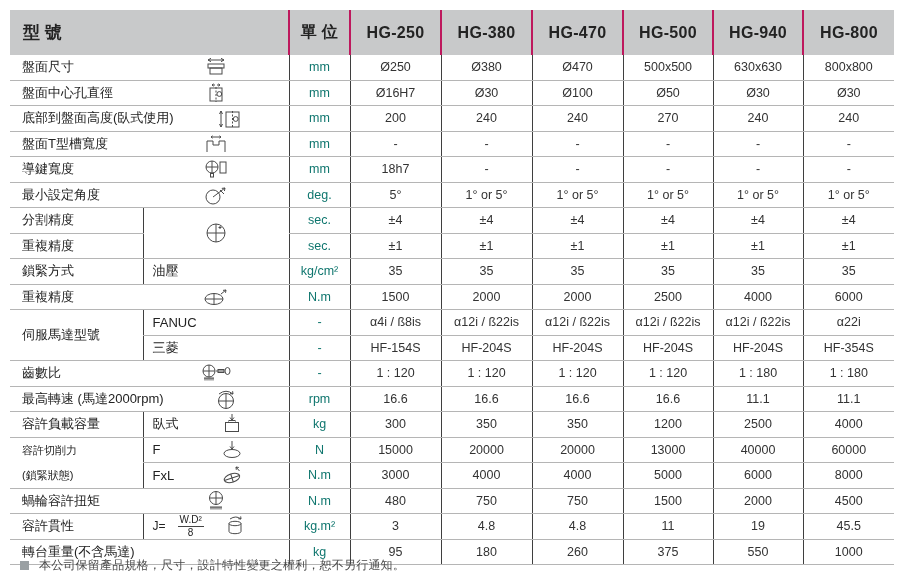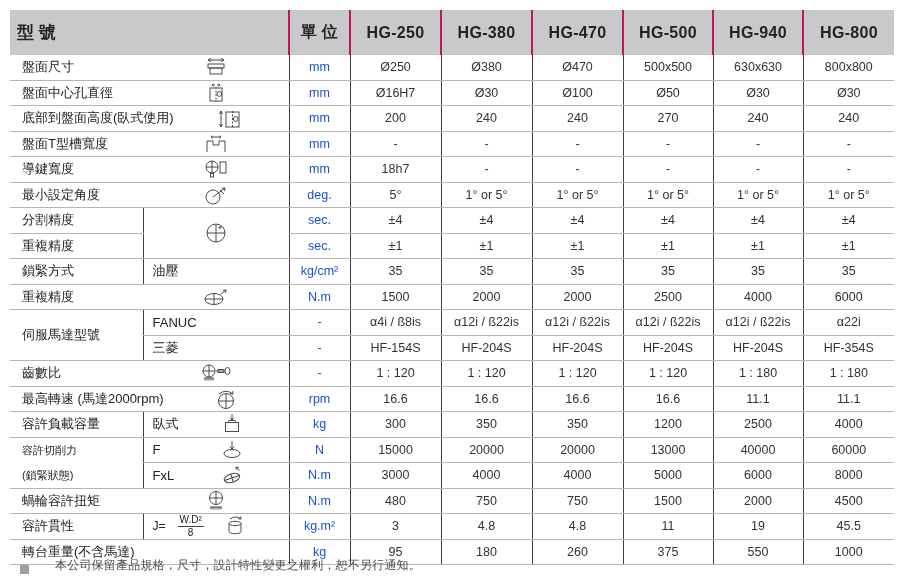--- a/index.html
+++ b/index.html
@@ -2,44 +2,44 @@
 <html><head>
 <meta charset="utf-8">
 <style>
   html,body{margin:0;padding:0;background:#ffffff;}
   .page{position:relative;width:904px;height:586px;background:#ffffff;overflow:hidden;
         font-family:"Liberation Sans","DejaVu Sans",sans-serif;color:#2b2b2b;}
   table.spec{position:absolute;left:10px;top:10px;width:884px;border-collapse:collapse;table-layout:fixed;}
   
   thead th{background:#c8c9ca;height:45px;font-size:16px;font-weight:bold;color:#232323;
            border-left:2px solid #be185d;vertical-align:middle;padding:0;}
-  thead th:first-child{border-left:none;text-align:left;padding-left:7px;font-size:17px;}
+  thead th:first-child{border-left:none;text-align:left;padding-left:13px;font-size:17px;}
   thead th.model{text-align:center;letter-spacing:.3px;}
   
   tbody td{height:24.5px;border-bottom:1px solid #b5b5b5;font-size:12.5px;color:#333;
            vertical-align:middle;padding:0;background:#fff;}
   td.vline{border-left:1px solid #3f3f3f;}
   td.val,td.unit{text-align:center;}
-  td.unit{font-size:12.5px;color:#1d4ed8;}
+  td.unit{font-size:12.5px;color:#0f766e;}
   .lblwrap{display:flex;align-items:center;height:100%;padding-left:12px;}
   .lbl-t{flex:1;font-size:13px;color:#222;white-space:nowrap;}
   .icon-slot{width:146px;display:flex;justify-content:center;align-items:center;}
   .subwrap{display:flex;align-items:center;height:100%;padding-left:9px;}
   .sub-t{flex:1;font-size:13px;color:#222;white-space:nowrap;}
   .icon-slot2{width:70px;display:flex;justify-content:center;align-items:center;margin-right:22px;}
   .icon-center{display:flex;justify-content:center;align-items:center;height:100%;}
   td.group2{line-height:24.5px;}
   .g-line{display:block;padding-left:12px;font-size:11px;color:#222;white-space:nowrap;}
   svg.ic{stroke:#4a4a4a;stroke-width:1;fill:none;}
   .frac{display:inline-flex;flex-direction:column;align-items:center;font-size:10px;line-height:1.15;
         vertical-align:middle;margin-left:12px;}
   .frac .num{border-bottom:1px solid #444;padding:0 2px;}
   .formula{display:inline-flex;align-items:center;font-size:12px;color:#222;}
   
-  .footer{position:absolute;left:20px;top:557px;display:flex;align-items:flex-end;gap:26px;}
+  .footer{position:absolute;left:20px;top:557px;display:flex;align-items:center;gap:10px;}
   .footer .bullet{width:9px;height:9px;background:#9aa0a3;display:inline-block;}
   .footer .note{font-size:12px;color:#4a4a4a;letter-spacing:.2px;}
 </style>
 </head>
 <body>
 
 <div class="page">
 <table class="spec">
   <colgroup>
     <col style="width:133px">

